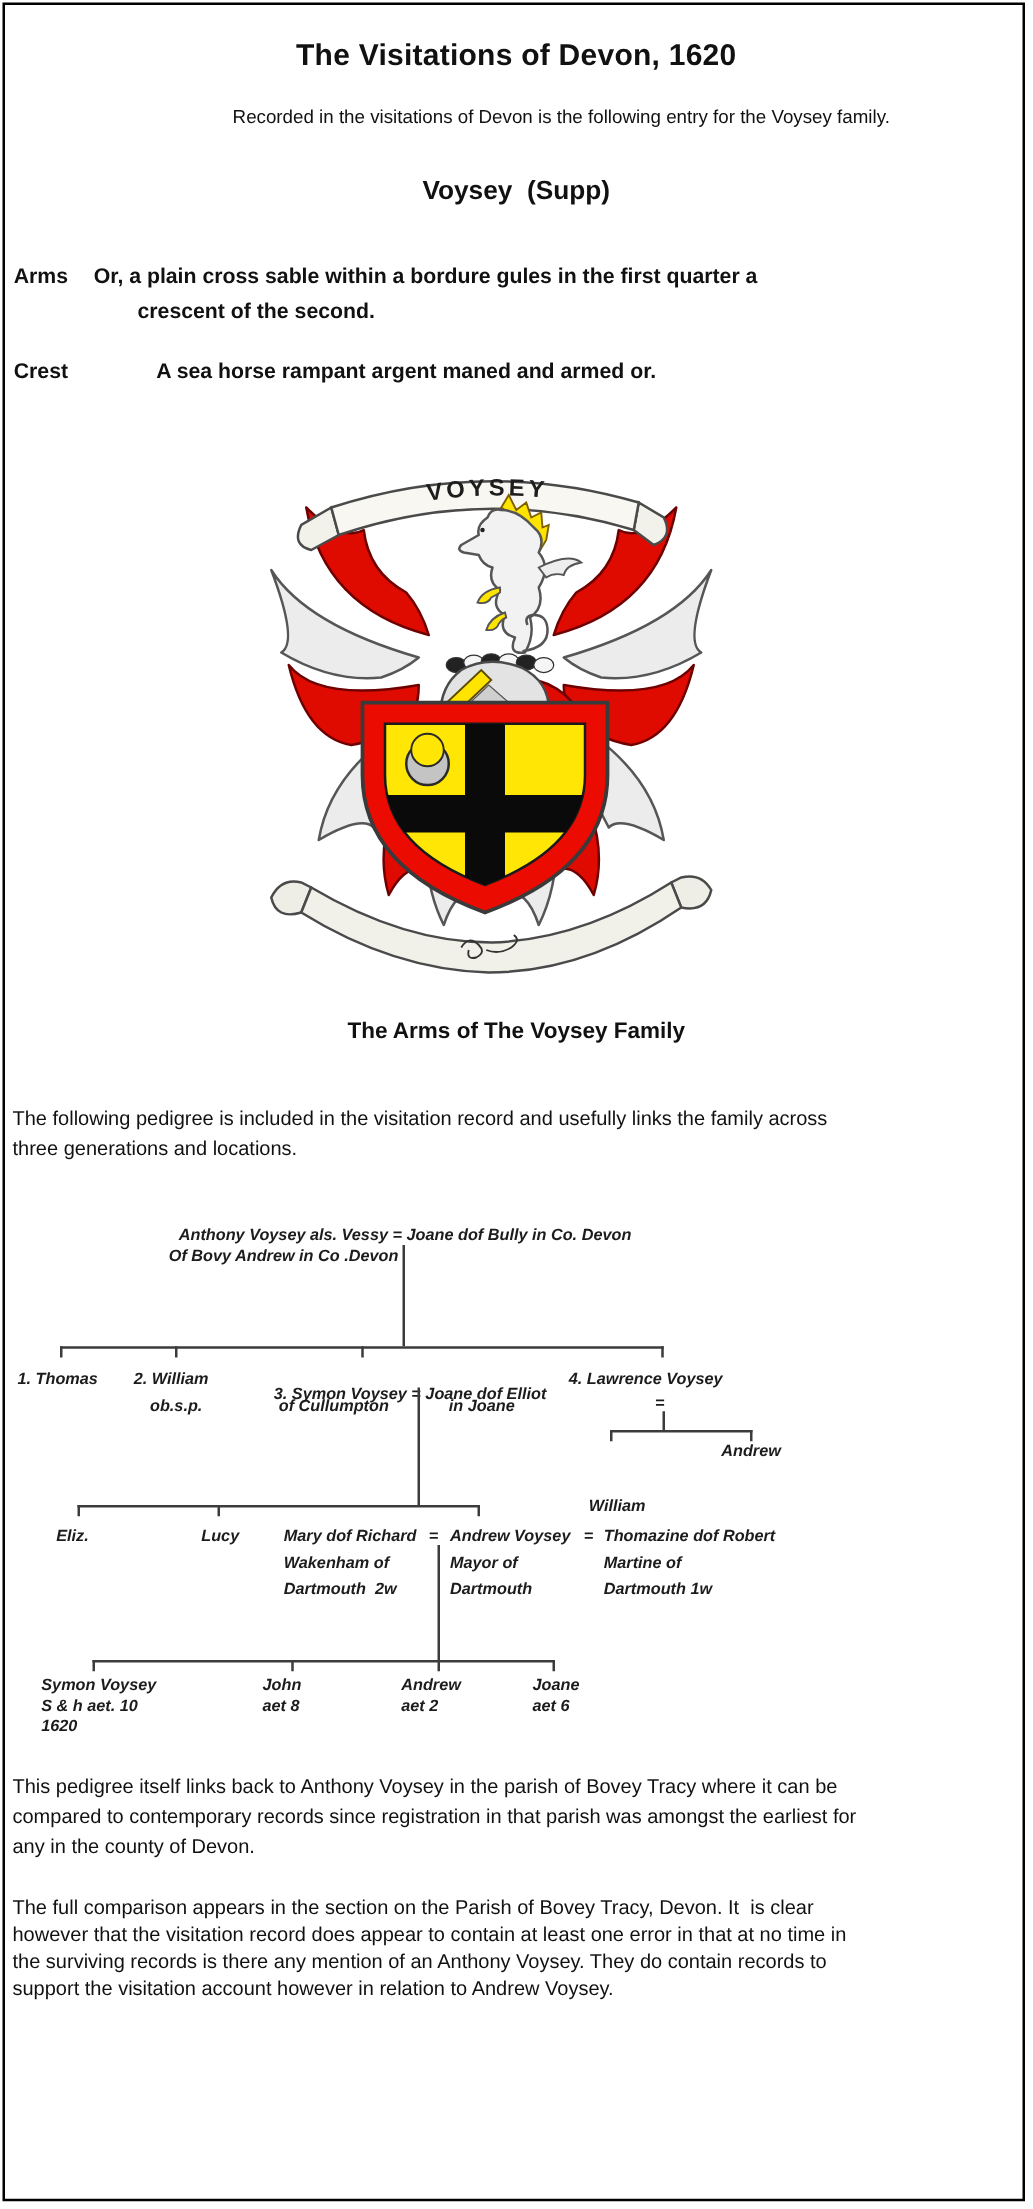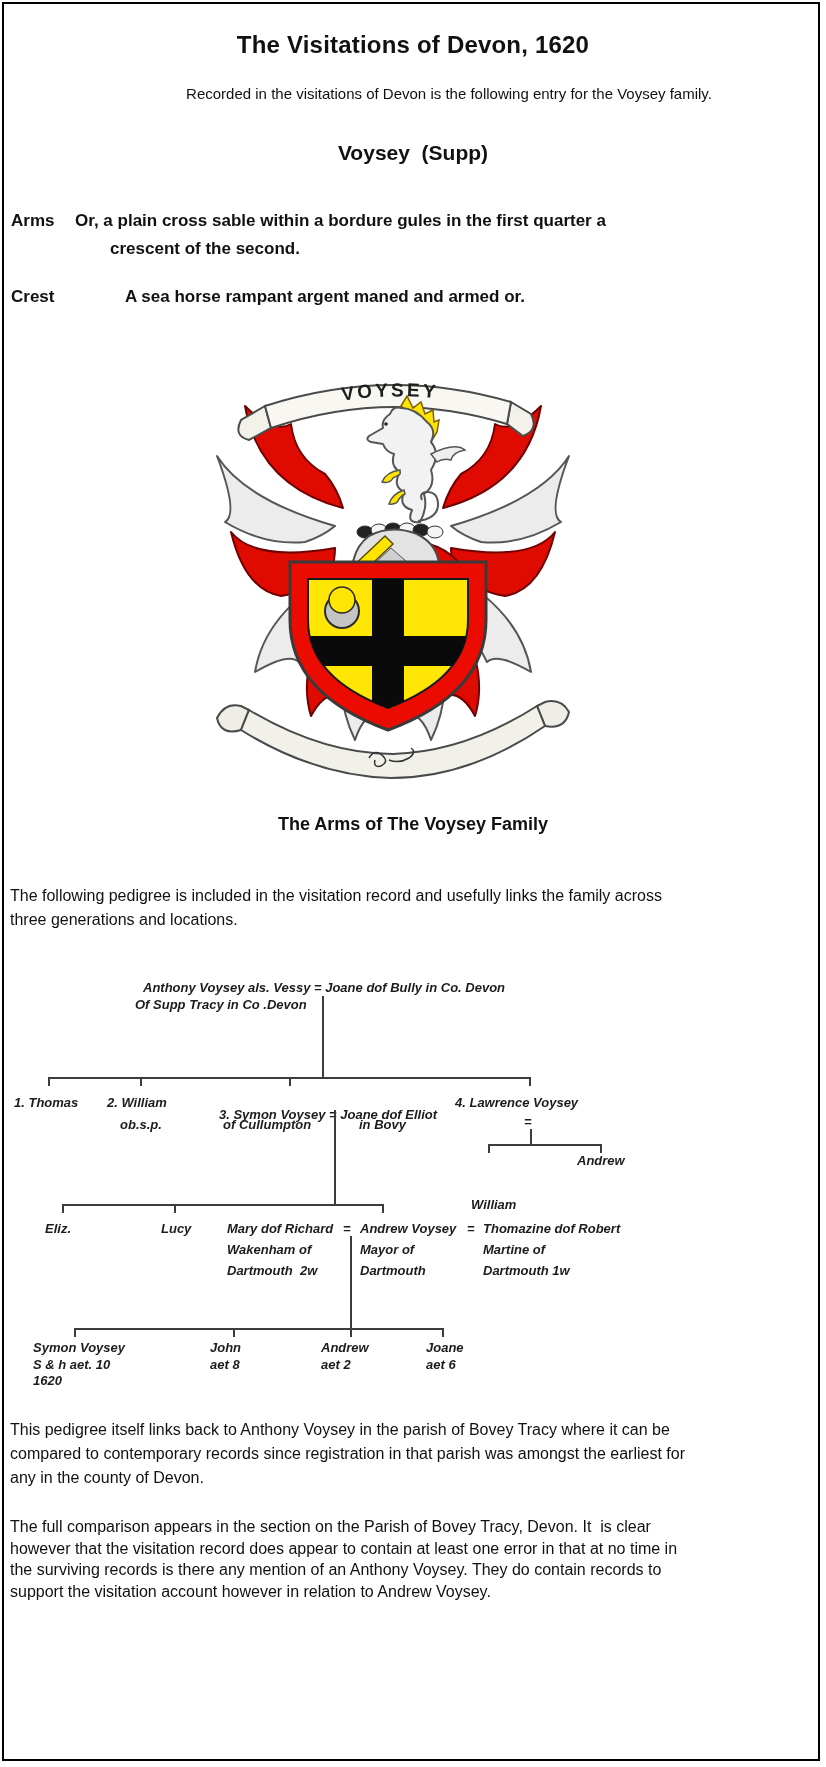--- a/index.html
+++ b/index.html
@@ -113,35 +113,35 @@
     </g>
   </svg>
 
   <div class="caption">The Arms of The Voysey Family</div>
 
   <div class="para" style="left:10px;top:884px;">The following pedigree is included in the visitation record and usefully links the family across<br>three generations and locations.</div>
 
   <div>
 
     <div class="pl" style="left:143px;top:977px;">Anthony Voysey als. Vessy = Joane dof Bully in Co. Devon</div>
-    <div class="pl" style="left:135px;top:994px;">Of Supp Tracy in Co .Devon</div>
+    <div class="pl" style="left:135px;top:994px;">Of Bovy Andrew in Co .Devon</div>
 
     <div class="ln" style="left:322px;top:996px;width:2px;height:81px;"></div>
     <div class="ln" style="left:48px;top:1077px;width:483px;height:2px;"></div>
     <div class="ln" style="left:48px;top:1077px;width:2px;height:9px;"></div>
     <div class="ln" style="left:140px;top:1077px;width:2px;height:9px;"></div>
     <div class="ln" style="left:289px;top:1077px;width:2px;height:9px;"></div>
     <div class="ln" style="left:529px;top:1077px;width:2px;height:9px;"></div>
 
     <div class="pl" style="left:14px;top:1092px;">1. Thomas</div>
     <div class="pl" style="left:107px;top:1092px;">2. William</div>
     <div class="pl" style="left:120px;top:1114px;">ob.s.p.</div>
     <div class="pl" style="left:219px;top:1104px;">3. Symon Voysey = Joane dof Elliot</div>
     <div class="pl" style="left:223px;top:1114px;">of Cullumpton</div>
-    <div class="pl" style="left:359px;top:1114px;">in Bovy</div>
+    <div class="pl" style="left:359px;top:1114px;">in Joane</div>
     <div class="pl" style="left:455px;top:1092px;">4. Lawrence Voysey</div>
     <div class="pl" style="left:524px;top:1111px;">=</div>
 
     <div class="ln" style="left:530px;top:1129px;width:2px;height:15px;"></div>
     <div class="ln" style="left:488px;top:1144px;width:114px;height:2px;"></div>
     <div class="ln" style="left:488px;top:1144px;width:2px;height:9px;"></div>
     <div class="ln" style="left:600px;top:1144px;width:2px;height:9px;"></div>
     <div class="pl" style="left:471px;top:1150px;margin-top:44px;">William</div>
     <div class="pl" style="left:577px;top:1150px;">Andrew</div>
 

